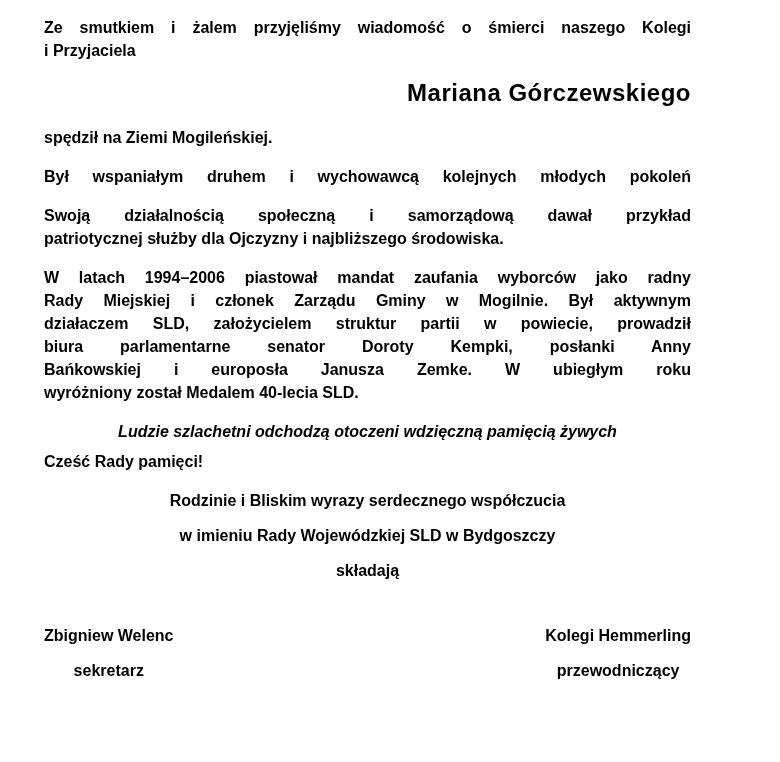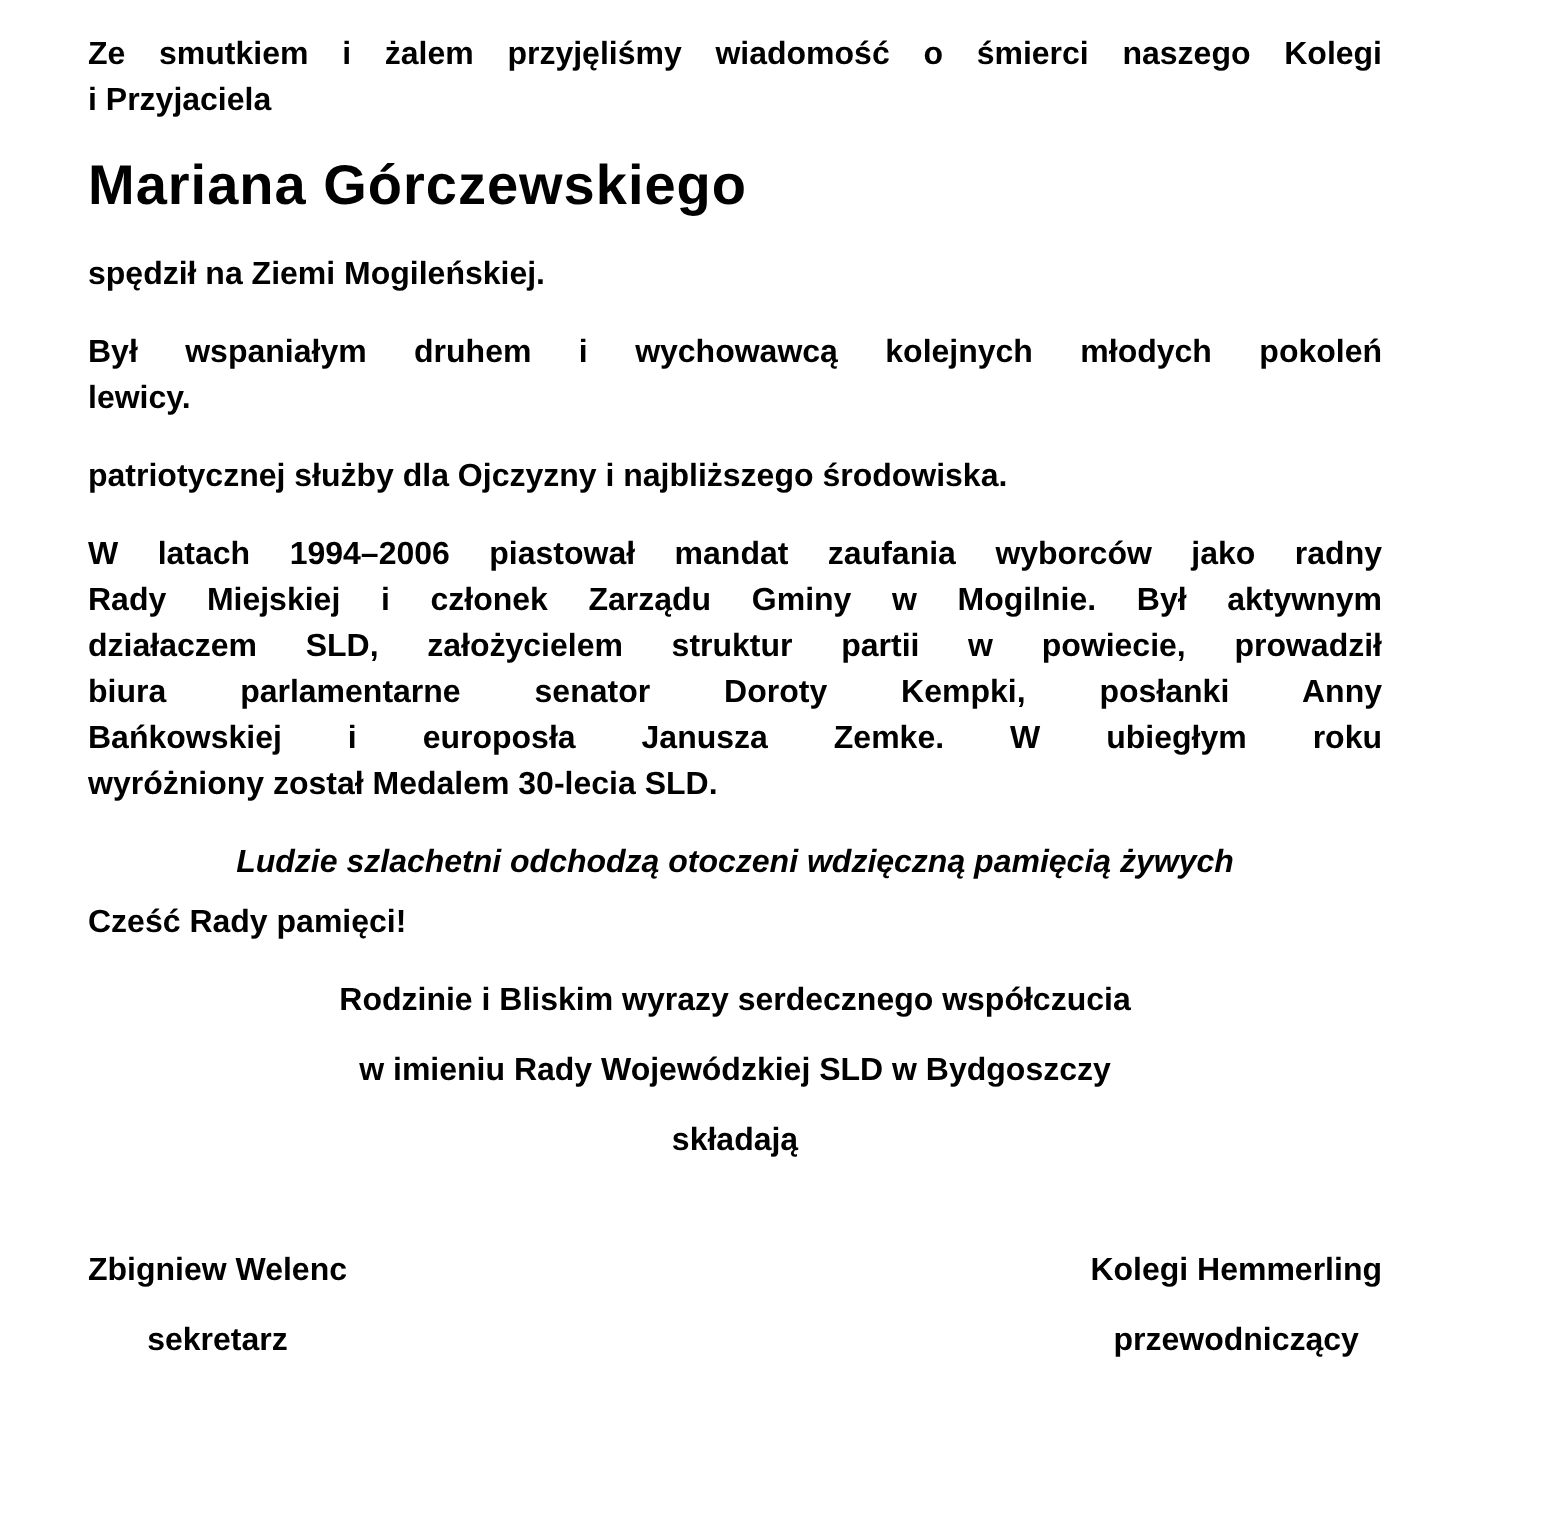--- a/index.html
+++ b/index.html
@@ -17,22 +17,22 @@
     font-family: "Liberation Sans", "DejaVu Sans", sans-serif;
     font-weight: 700;
     font-size: 16px;
     line-height: 23px;
     color: #000000;
   }
   .paragraph { margin: 0 0 16px 0; }
   .jline { text-align: justify; text-align-last: justify; }
   .jlast { text-align: left; }
   .doc-title {
-    text-align: left;
-    font-size: 28px;
+    text-align: right;
+    font-size: 24px;
     line-height: 30px;
     margin: 0 0 18px 0;
     letter-spacing: 0.5px;
   }
   .epitaph {
     text-align: center;
     font-style: italic;
     margin: 0 0 7px 0;
   }
   .tribute { text-align: left; margin: 0 0 16px 0; }
@@ -57,34 +57,34 @@
   </div>
 
   <div class="doc-title">Mariana Górczewskiego</div>
 
   <div class="paragraph">
     <div class="jlast">spędził na Ziemi Mogileńskiej.</div>
   </div>
 
   <div class="paragraph">
     <div class="jline">Był wspaniałym druhem i wychowawcą kolejnych młodych pokoleń</div>
-    <div class="jlast">lewicy.</div>
   </div>
 
   <div class="paragraph">
+    <div class="jline">Swoją działalnością społeczną i samorządową dawał przykład</div>
     <div class="jlast">patriotycznej służby dla Ojczyzny i najbliższego środowiska.</div>
   </div>
 
   <div class="paragraph">
     <div class="jline">W latach 1994–2006 piastował mandat zaufania wyborców jako radny</div>
     <div class="jline">Rady Miejskiej i członek Zarządu Gminy w Mogilnie. Był aktywnym</div>
     <div class="jline">działaczem SLD, założycielem struktur partii w powiecie, prowadził</div>
     <div class="jline">biura parlamentarne senator Doroty Kempki, posłanki Anny</div>
     <div class="jline">Bańkowskiej i europosła Janusza Zemke. W ubiegłym roku</div>
-    <div class="jlast">wyróżniony został Medalem 30-lecia SLD.</div>
+    <div class="jlast">wyróżniony został Medalem 40-lecia SLD.</div>
   </div>
 
   <div class="epitaph">Ludzie szlachetni odchodzą otoczeni wdzięczną pamięcią żywych</div>
 
   <div class="tribute">Cześć Rady pamięci!</div>
 
   <div class="closing-line">Rodzinie i Bliskim wyrazy serdecznego współczucia</div>
   <div class="closing-line">w imieniu Rady Wojewódzkiej SLD w Bydgoszczy</div>
   <div class="closing-line">składają</div>
 

